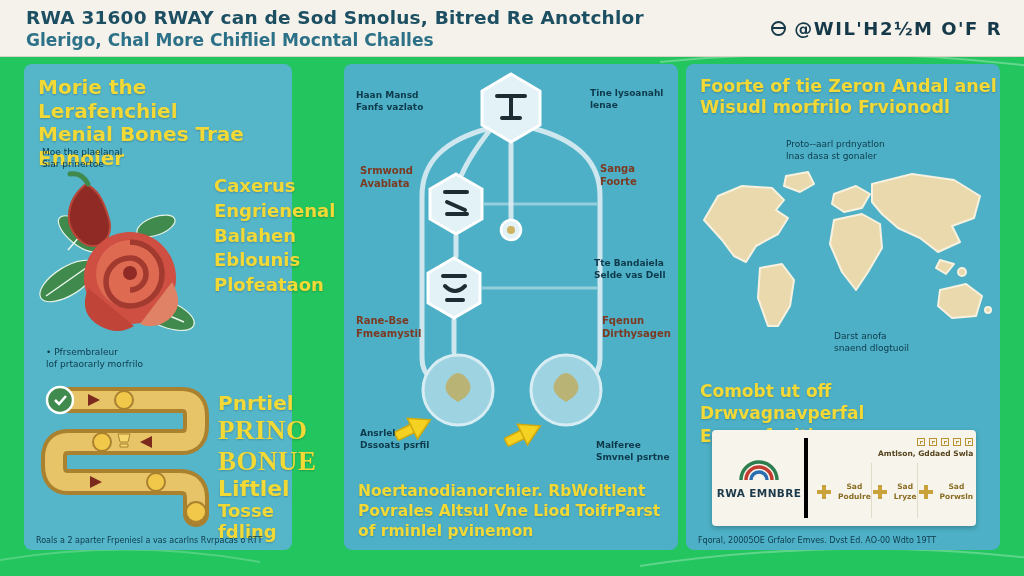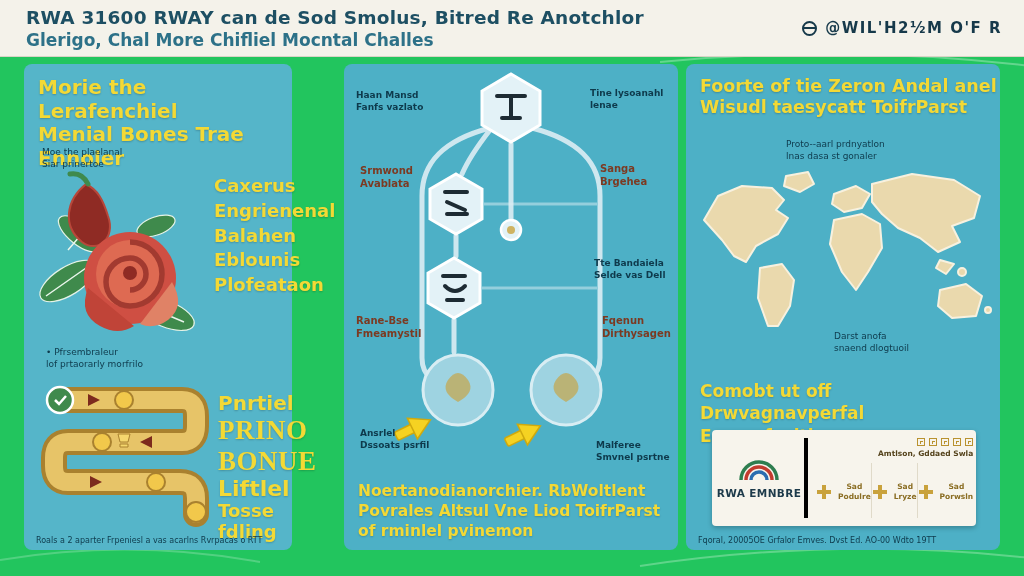--- a/index.html
+++ b/index.html
@@ -8,21 +8,21 @@
   .canvas { position:relative; width:1024px; height:576px; background:#22c55e; overflow:hidden; }
 
   .decor { position:absolute; inset:0; z-index:0; pointer-events:none; }
 
   
   .topbar { position:absolute; top:0; left:0; width:1024px; height:57px; background:#f4f2ea;
             border-bottom:1px solid #d9d5c6; display:flex; align-items:center;
             justify-content:space-between; padding:0 22px 0 26px; z-index:3; }
   .titlebox h1 { font-size:18.5px; font-weight:bold; color:#1d4f63; letter-spacing:.2px; }
   .titlebox .subtitle { font-size:17px; font-weight:bold; color:#2d7188; margin-top:2px; }
-  .brand { display:flex; align-items:center; gap:8px; font-weight:bold; font-size:15px;
+  .brand { display:flex; align-items:center; gap:8px; font-weight:bold; font-size:18px;
            color:#16394a; letter-spacing:1.5px; white-space:nowrap; }
   .brand-icon { width:15px; height:15px; border:2.5px solid #16394a; border-radius:50%; position:relative; }
   .brand-icon::before { content:""; position:absolute; left:-1px; right:-1px; top:4.5px; height:2px; background:#16394a; }
 
   
   .panel { position:absolute; top:64px; height:486px; border-radius:8px; z-index:1; }
   .panel.left  { left:24px;  width:268px; background:#55b5c9; }
   .panel.mid   { left:344px; width:334px; background:#4db0c6; }
   .panel.right { left:686px; width:314px; background:#4db0c6; }
 
@@ -225,21 +225,21 @@
     <div class="mlabel pos-r1">
       <div>Tine lysoanahl</div>
       <div>lenae</div>
     </div>
     <div class="mlabel maroon pos-l2">
       <div>Srmwond</div>
       <div>Avablata</div>
     </div>
     <div class="mlabel maroon pos-r2">
       <div>Sanga</div>
-      <div>Brgehea</div>
+      <div>Foorte</div>
     </div>
     <div class="mlabel pos-r3">
       <div>Tte Bandaiela</div>
       <div>Selde vas Dell</div>
     </div>
     <div class="mlabel maroon pos-l3">
       <div>Rane-Bse</div>
       <div>Fmeamystil</div>
     </div>
     <div class="mlabel maroon pos-r4">
@@ -258,21 +258,21 @@
     <div class="m-caption">
       <div>Noertanodianorchier. RbWoltlent</div>
       <div>Povrales Altsul Vne Liod ToifrParst</div>
       <div>of rminlel pvinemon</div>
     </div>
   </section>
 
   <section class="panel right">
     <div class="yhead r-heading">
       <div>Foorte of tie Zeron Andal anel</div>
-      <div>Wisudl taesycatt ToifrParst</div>
+      <div>Wisudl morfrilo Frvionodl</div>
     </div>
 
     <div class="tiny r-note">
       <div>Proto--aarl prdnyatlon</div>
       <div>lnas dasa st gonaler</div>
     </div>
 
     <svg class="map" width="306" height="195" viewBox="0 0 306 195">
       <g fill="#ead9ad" stroke="#f7f1df" stroke-width="2" stroke-linejoin="round">
         <path d="M14,60 L28,36 L52,26 L82,28 L94,40 L86,50 L98,58 L88,74 L66,86 L56,102 L44,96 L32,80 Z"></path>

